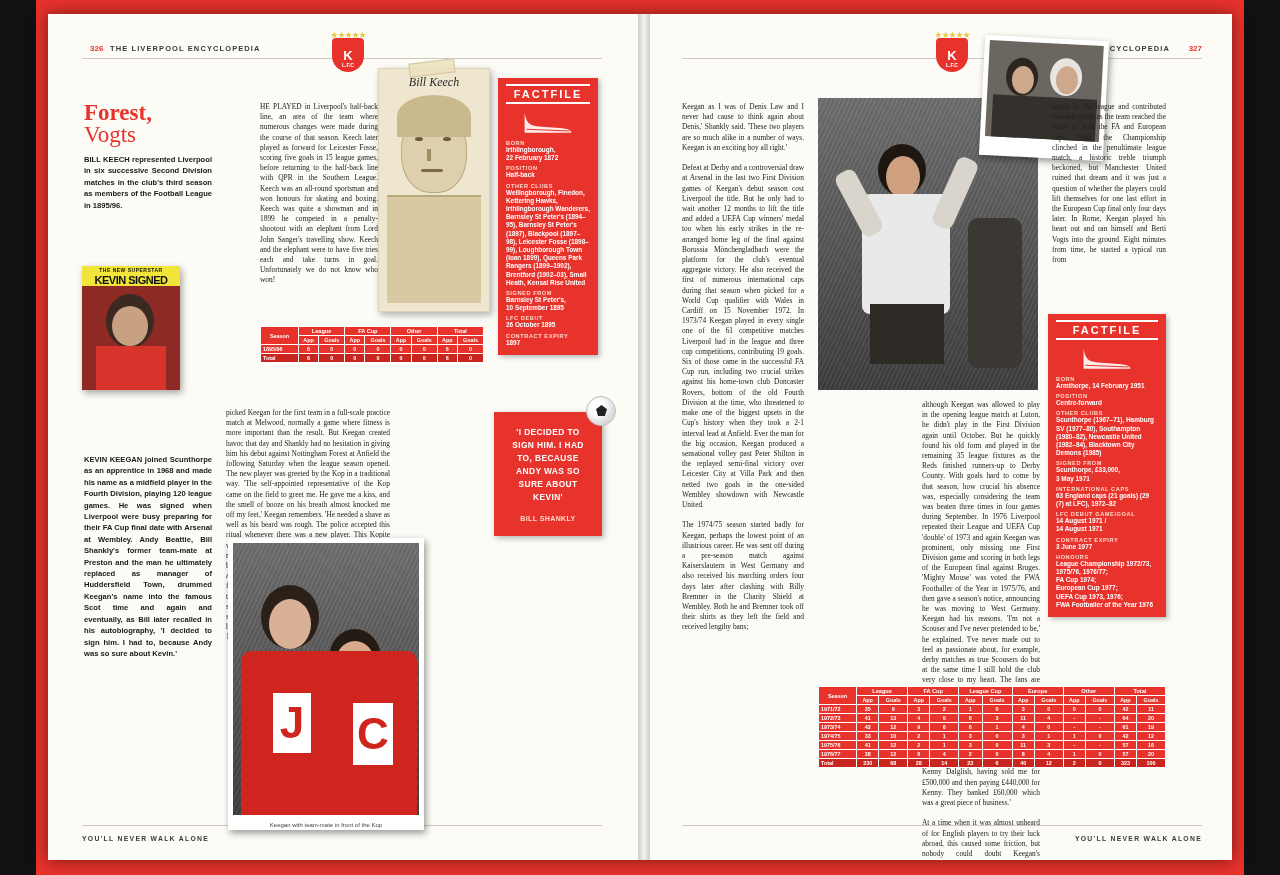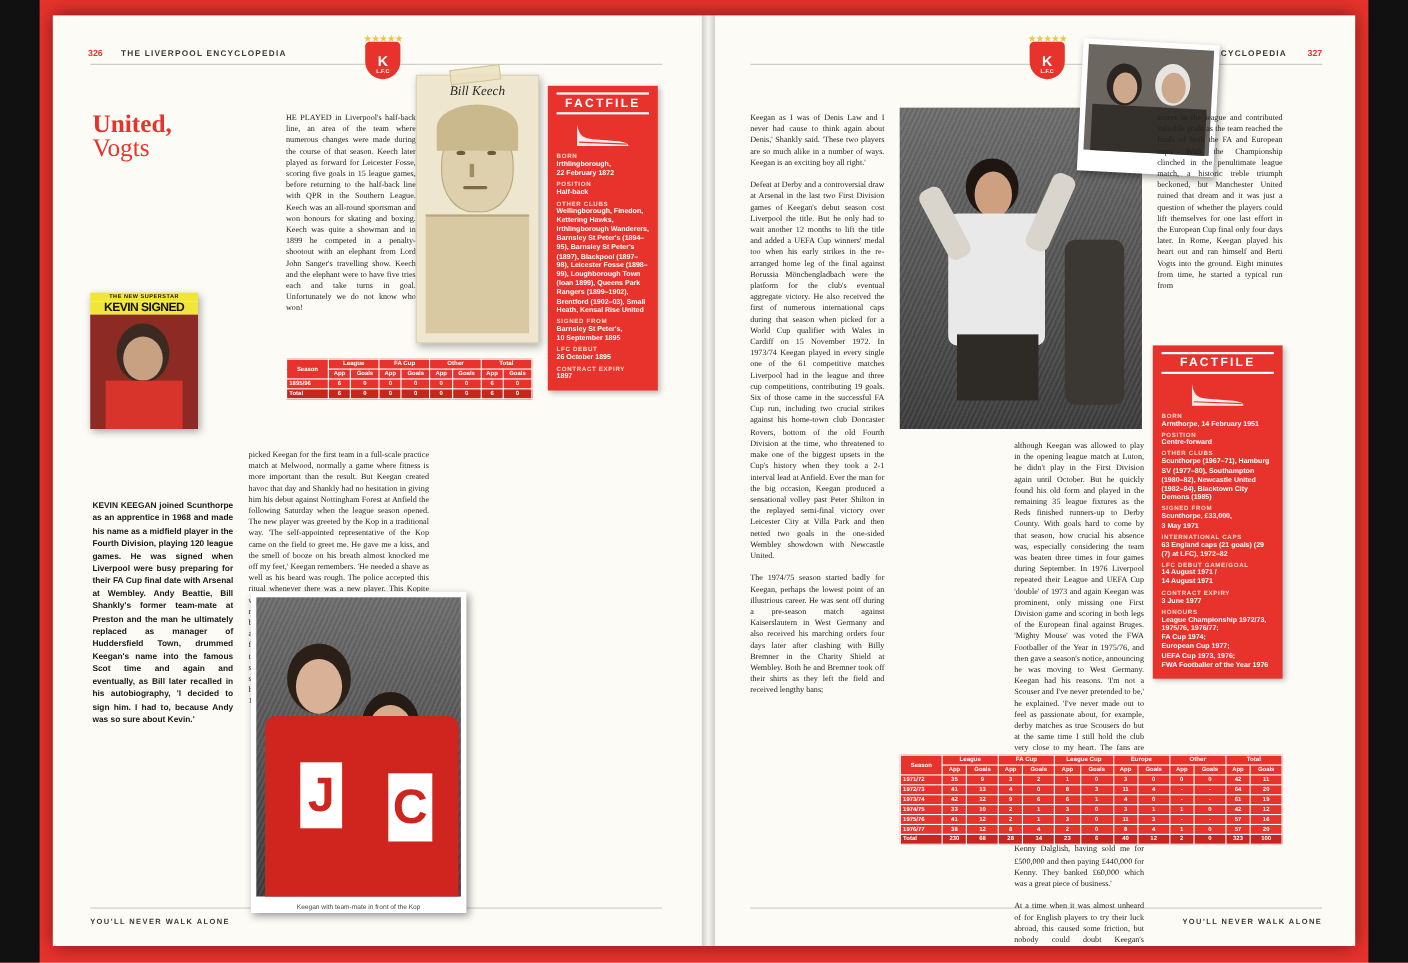--- a/index.html
+++ b/index.html
@@ -156,36 +156,37 @@
 
 <div class="page-wrap">
   <div class="black-band-l"></div>
   <div class="black-band-r"></div>
 
   <div class="spread">
     <div class="gutter"></div>
 
     <div class="page left">
 
-      <div class="folio" style="position:absolute; left:32px; top:30px;text-align:center;">326</div>
+      <div class="folio" style="position:absolute; left:42px; top:30px;text-align:center;">326</div>
       <div class="runhead" style="left:62px;">THE LIVERPOOL ENCYCLOPEDIA</div>
       <div class="rule-top" style="left:34px; width:520px;"></div>
       <div class="rule-bot" style="left:34px; width:520px;"></div>
       <div class="footline" style="left:34px;">YOU'LL NEVER WALK ALONE</div>
 
       <div class="crest" style="left:278px; top:14px;">
         <div class="flames">★★★★★</div>
         <div class="shield">K</div>
         <div class="lfc">L.F.C</div>
       </div>
 
       <h1 class="entry" style="position:absolute; left:36px; top:88px; width:140px;">
-        <span>United,</span>
+        <span>Forest,</span>
         <span class="second">Vogts</span>
       </h1>
+      <div class="intro" style="position:absolute; left:36px; top:140px; width:128px;">BILL KEECH represented Liverpool in six successive Second Division matches in the club's third season as members of the Football League in 1895/96.</div>
 
       <div class="bookcover" style="left:34px; top:252px; width:98px;">
         <div class="top">THE NEW SUPERSTAR</div>
         <div class="name">KEVIN SIGNED</div>
         <div class="pic">
           <div style="position:absolute; left:24px; top:8px; width:48px; height:54px; border-radius:50%; background:#3b2a22;"></div>
           <div style="position:absolute; left:30px; top:20px; width:36px; height:40px; border-radius:50%; background:#c8a183;"></div>
           <div style="position:absolute; left:14px; top:60px; width:70px; height:46px; background:#d8342c;"></div>
         </div>
       </div>
@@ -276,20 +277,25 @@
         </tbody>
           </table>
       </div>
 
       <div class="intro" style="position:absolute; left:36px; top:440px; width:128px;">KEVIN KEEGAN joined Scunthorpe as an apprentice in 1968 and made his name as a midfield player in the Fourth Division, playing 120 league games. He was signed when Liverpool were busy preparing for their FA Cup final date with Arsenal at Wembley. Andy Beattie, Bill Shankly's former team-mate at Preston and the man he ultimately replaced as manager of Huddersfield Town, drummed Keegan's name into the famous Scot time and again and eventually, as Bill later recalled in his autobiography, 'I decided to sign him. I had to, because Andy was so sure about Kevin.'</div>
 
       <div class="body" style="position:absolute; left:178px; top:394px; width:164px; height:156px;">
         <p>picked Keegan for the first team in a full-scale practice match at Melwood, normally a game where fitness is more important than the result. But Keegan created havoc that day and Shankly had no hesitation in giving him his debut against Nottingham Forest at Anfield the following Saturday when the league season opened. The new player was greeted by the Kop in a traditional way. 'The self-appointed representative of the Kop came on the field to greet me. He gave me a kiss, and the smell of booze on his breath almost knocked me off my feet,' Keegan remembers. 'He needed a shave as well as his beard was rough. The police accepted this ritual whenever there was a new player. This Kopite was a nice old fellow with no harm in him. He kissed me, then kissed the grass in front of the Kop and went back to join his mates in the crowd.' Keegan scored after 12 minutes and netted three times in the opening five league fixtures. It was clear that he was in the first team to stay and, in fact, Keegan never played in a single reserve fixture during the whole of his seven seasons at Anfield! Shankly could see straight away he had signed a true gem, as he revealed in late August 1971. 'I was just as sure</p>
       </div>
 
+      <div class="pullquote" style="left:446px; top:398px; width:108px; height:124px;">
+        <div class="quote-ball"></div>
+        <div>'I DECIDED TO SIGN HIM. I HAD TO, BECAUSE ANDY WAS SO SURE ABOUT KEVIN'</div>
+        <span class="attrib">BILL SHANKLY</span>
+      </div>
 
       <div class="polaroid" style="position:absolute; left:180px; top:524px; width:196px; height:292px;">
         <div class="crowdbg" style="position:absolute; left:5px; top:5px; width:186px; height:272px;">
           <div style="position:absolute; left:28px; top:42px; width:58px; height:64px; border-radius:50%; background:#2b2017;"></div>
           <div style="position:absolute; left:36px; top:56px; width:42px; height:50px; border-radius:50%; background:#d9b196;"></div>
           <div style="position:absolute; left:96px; top:86px; width:52px; height:58px; border-radius:50%; background:#241b14;"></div>
           <div style="position:absolute; left:102px; top:98px; width:40px; height:46px; border-radius:50%; background:#d8ab8c;"></div>
           <div style="position:absolute; left:8px; top:108px; width:176px; height:164px; background:#d0251f; border-radius:10px 10px 0 0;"></div>
           <div style="position:absolute; left:40px; top:150px; width:38px; height:60px; background:#fff; font-family:'Liberation Sans',sans-serif; color:#d0251f; font-size:44px; font-weight:bold; text-align:center; line-height:60px;">J</div>
           <div style="position:absolute; left:120px; top:160px; width:40px; height:62px; background:#fff; font-family:'Liberation Sans',sans-serif; color:#d0251f; font-size:44px; font-weight:bold; text-align:center; line-height:62px;">C</div>

